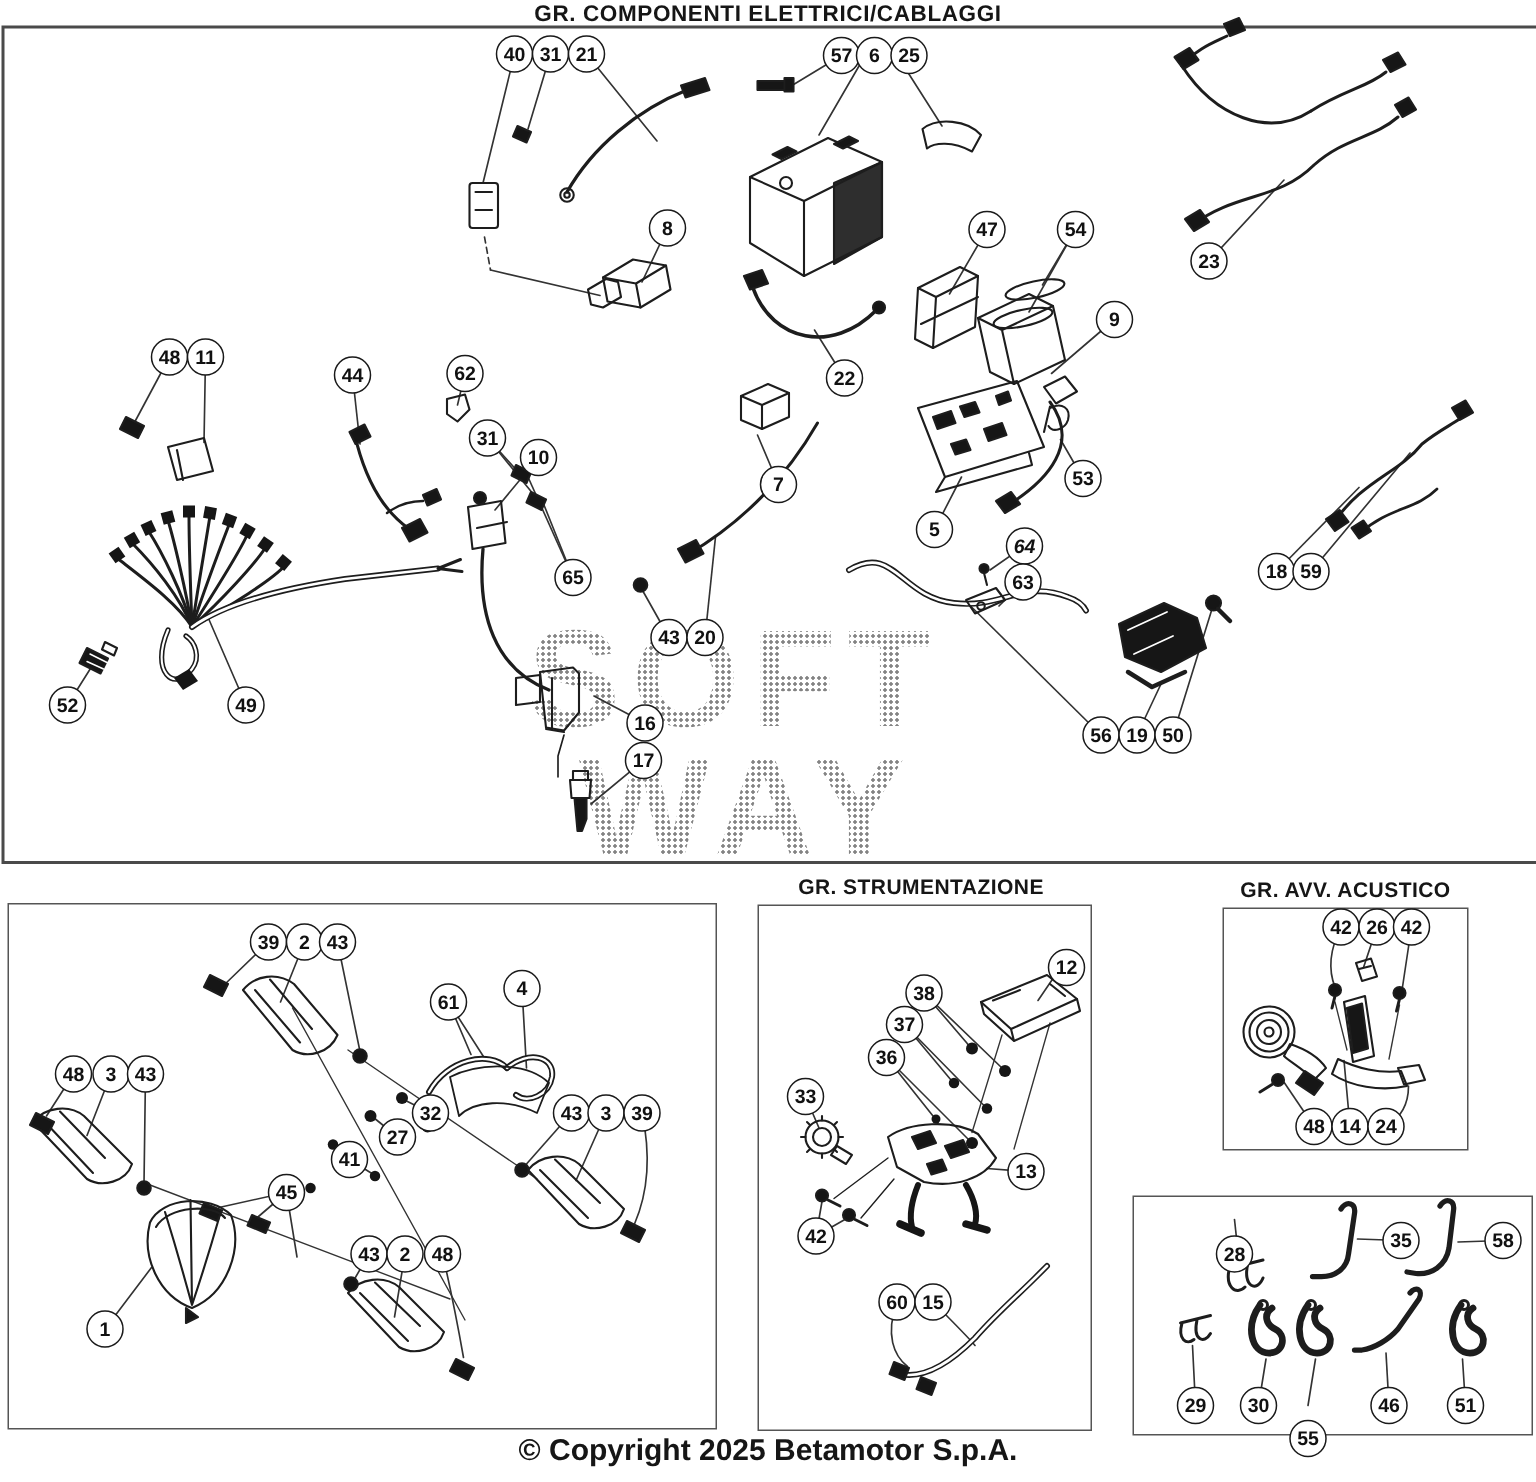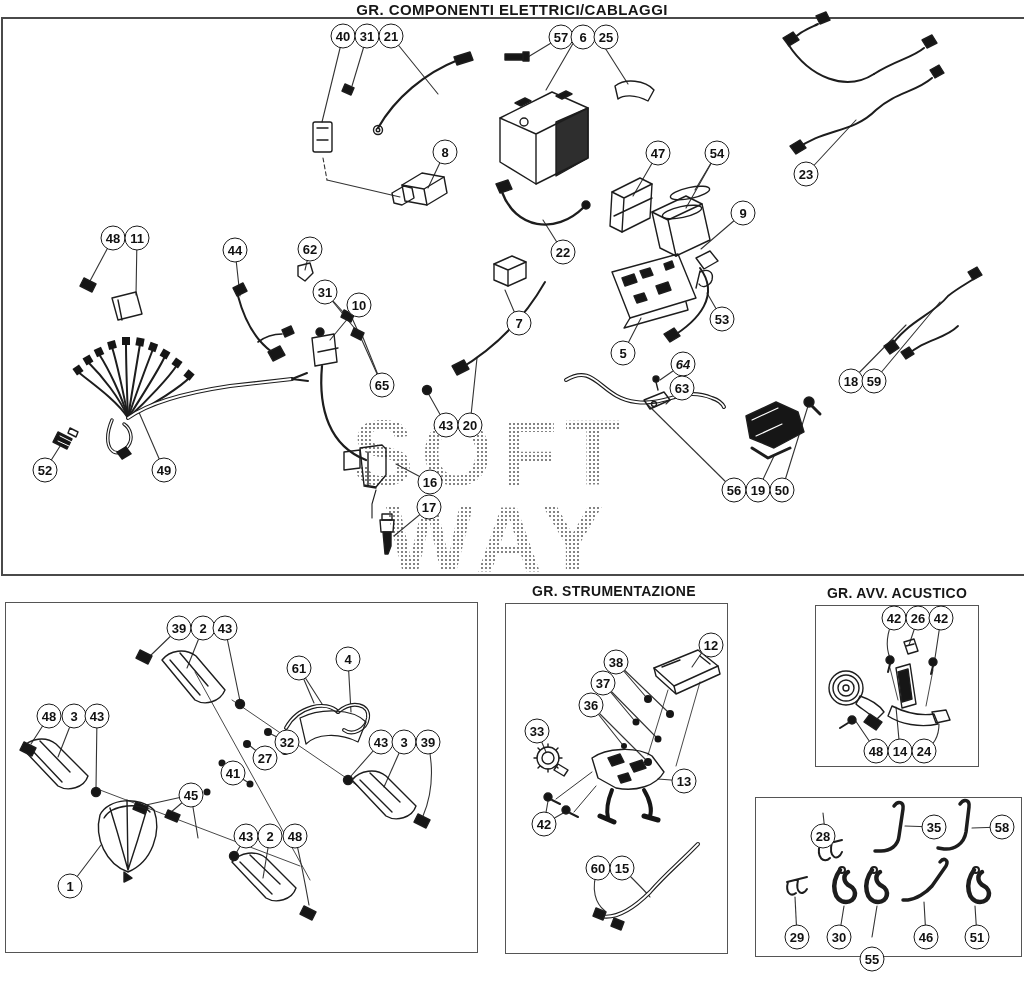--- a/index.html
+++ b/index.html
@@ -601,13 +601,14 @@
       <div class="callout" style="left: 823px; top: 813px; margin-top: 23px;">28</div>
       <div class="callout" style="left: 934px; top: 827px;">35</div>
       <div class="callout" style="left: 1002px; top: 827px;">58</div>
       <div class="callout" style="left: 797px; top: 937px;">29</div>
       <div class="callout" style="left: 839px; top: 937px;">30</div>
       <div class="callout" style="left: 872px; top: 959px;">55</div>
       <div class="callout" style="left: 926px; top: 937px;">46</div>
       <div class="callout" style="left: 977px; top: 937px;">51</div>
     </div>
 
+  <div class="copyright">© Copyright 2025 Betamotor S.p.A.</div>
 </div>
 
 </body></html>

